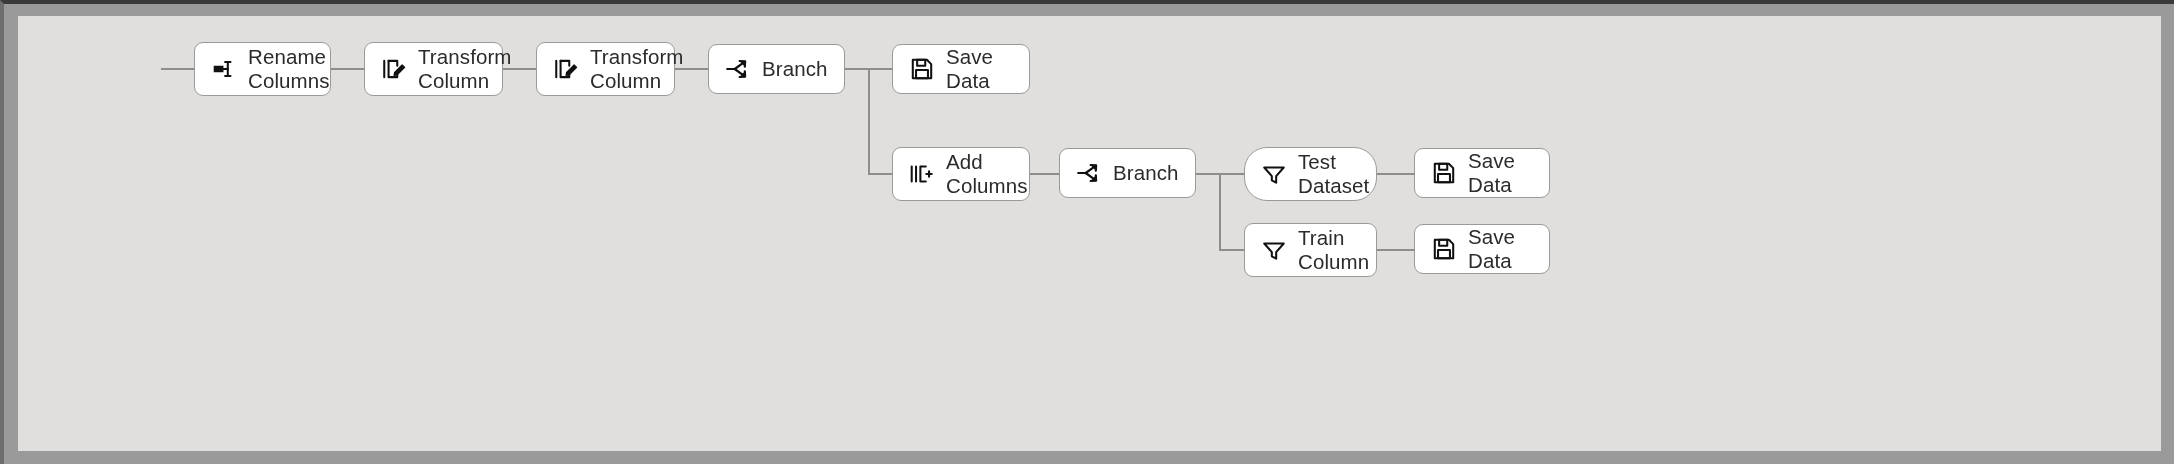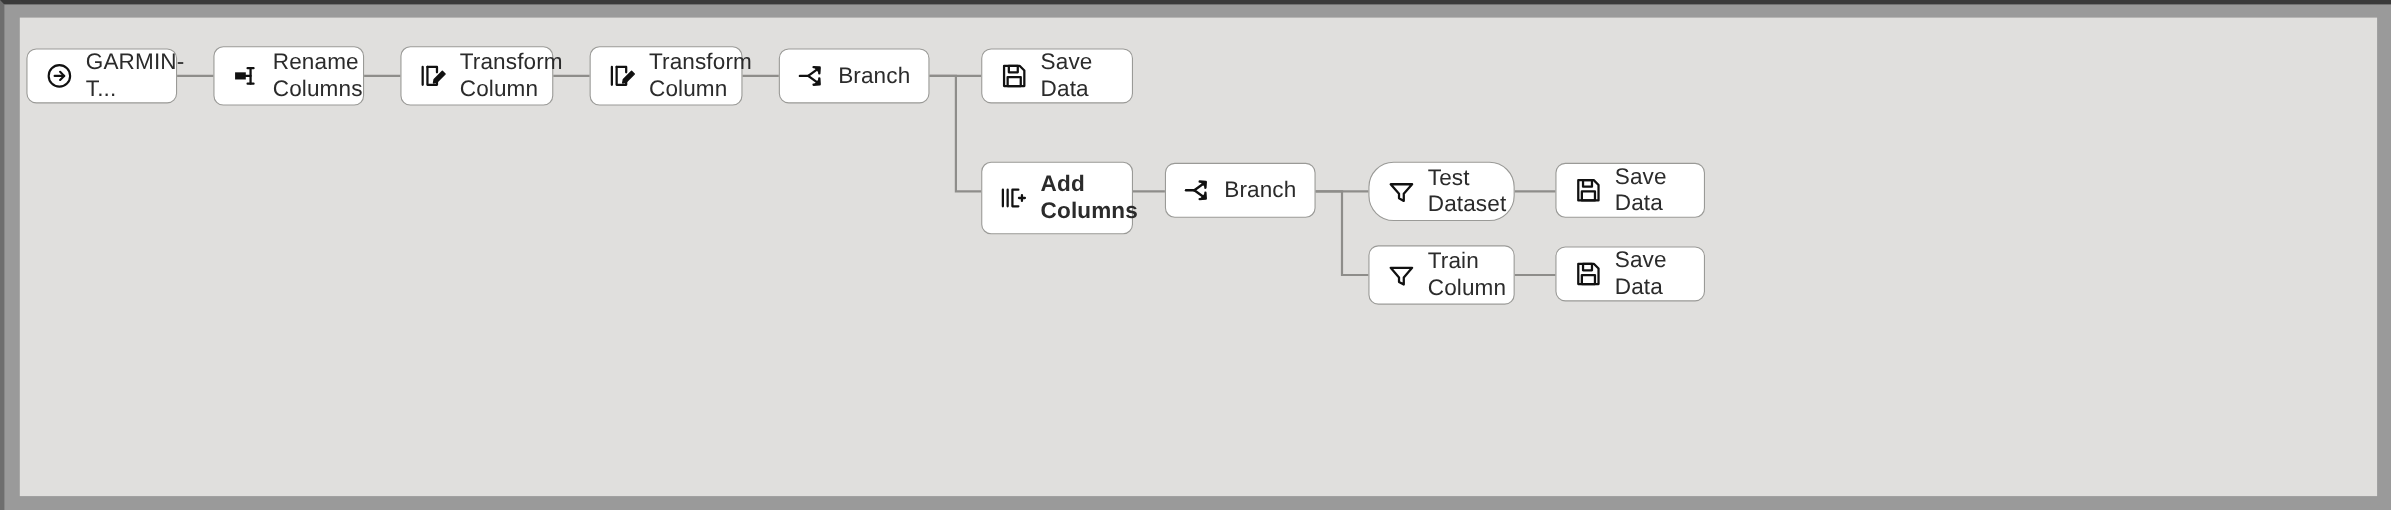--- a/index.html
+++ b/index.html
@@ -101,30 +101,20 @@
       <path d="M 827 53 L 851 53 L 851 158 L 874 158"></path>
 
       <line x1="1012" y1="158" x2="1041" y2="158"></line>
       <line x1="1178" y1="158" x2="1226" y2="158"></line>
       <line x1="1359" y1="158" x2="1396" y2="158"></line>
 
       <path d="M 1178 158 L 1202 158 L 1202 234 L 1226 234"></path>
       <line x1="1359" y1="234" x2="1396" y2="234"></line>
     </svg>
 
-    <div class="node" style="left:6px; top:28px; width:137px; height:50px;">
-      <span class="node-icon">
-        <svg viewBox="0 0 24 24" fill="none" stroke="currentColor" stroke-width="1.8" stroke-linecap="round" stroke-linejoin="round">
-          <circle cx="12" cy="12" r="9"></circle>
-          <path d="M8 12h8"></path>
-            <path d="M12.6 8.6 16 12l-3.4 3.4"></path>
-        </svg>
-      </span>
-      <span class="node-label">GARMIN-T...</span>
-    </div>
 
     <div class="node" style="left:176px; top:26px; width:137px; height:54px;">
       <span class="node-icon">
         <svg viewBox="0 0 24 24" fill="none" stroke="currentColor" stroke-width="1.9" stroke-linecap="round" stroke-linejoin="round">
           <rect x="2.5" y="9" width="9" height="6" fill="currentColor" stroke="none"></rect>
           <path d="M15.5 5.5v13"></path>
           <path d="M13 5.5h5"></path>
             <path d="M13 18.5h5"></path>
           <path d="M11.5 12h4"></path>
         </svg>
@@ -176,21 +166,21 @@
       <span class="node-icon">
         <svg viewBox="0 0 24 24" fill="none" stroke="currentColor" stroke-width="1.9" stroke-linecap="round" stroke-linejoin="round">
           <path d="M3.5 3.5h13l4 4v13h-17z"></path>
           <rect x="7.5" y="3.5" width="7.5" height="5.5"></rect>
           <rect x="6.5" y="13" width="11" height="7.5"></rect>
         </svg>
       </span>
       <span class="node-label">Save Data</span>
     </div>
 
-    <div class="node" style="left:874px; top:131px; width:138px; height:66px;font-weight:bold;">
+    <div class="node" style="left:874px; top:131px; width:138px; height:54px;">
       <span class="node-icon">
         <svg viewBox="0 0 24 24" fill="none" stroke="currentColor" stroke-width="1.9" stroke-linecap="round" stroke-linejoin="round">
           <path d="M2.5 5v14"></path>
             <path d="M6.5 5v14"></path>
           <path d="M15.5 5h-5v14h5"></path>
           <path d="M18.5 9.5v5"></path>
             <path d="M16 12h5"></path>
         </svg>
       </span>
       <span class="node-label">Add

